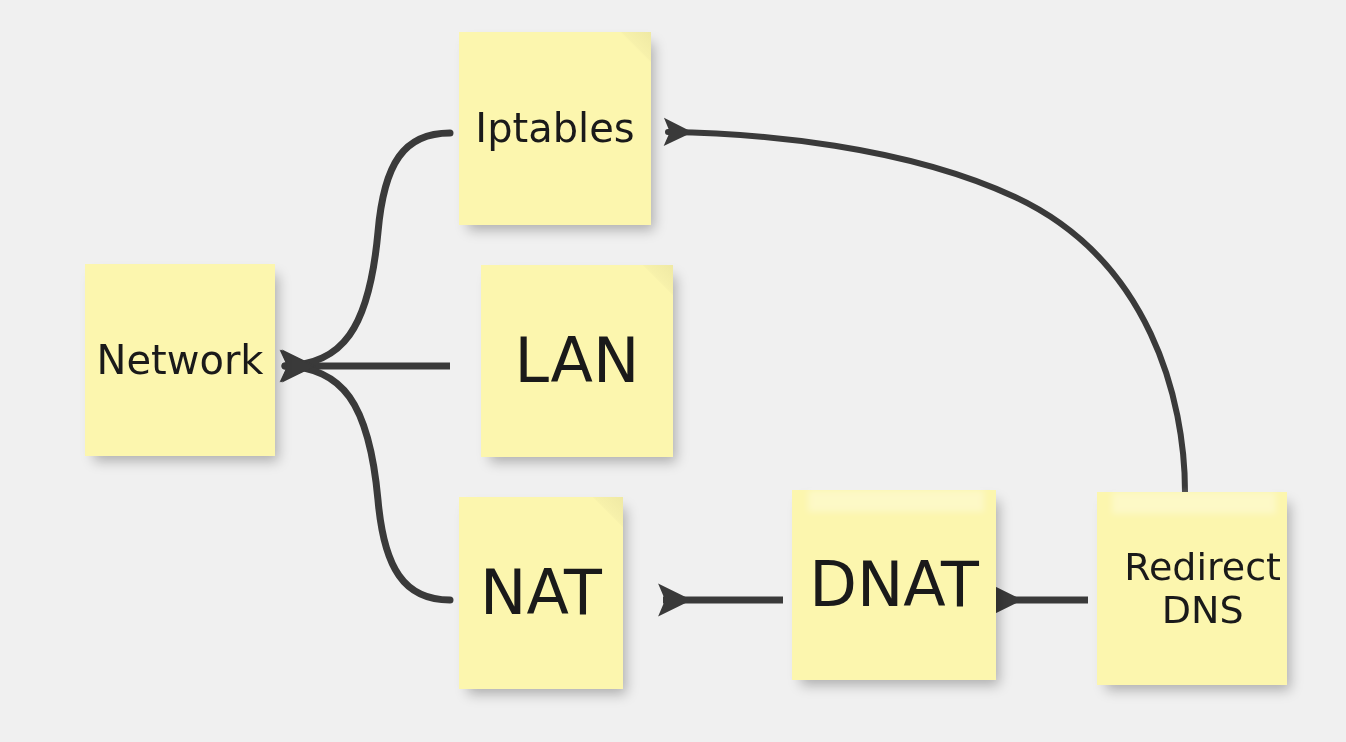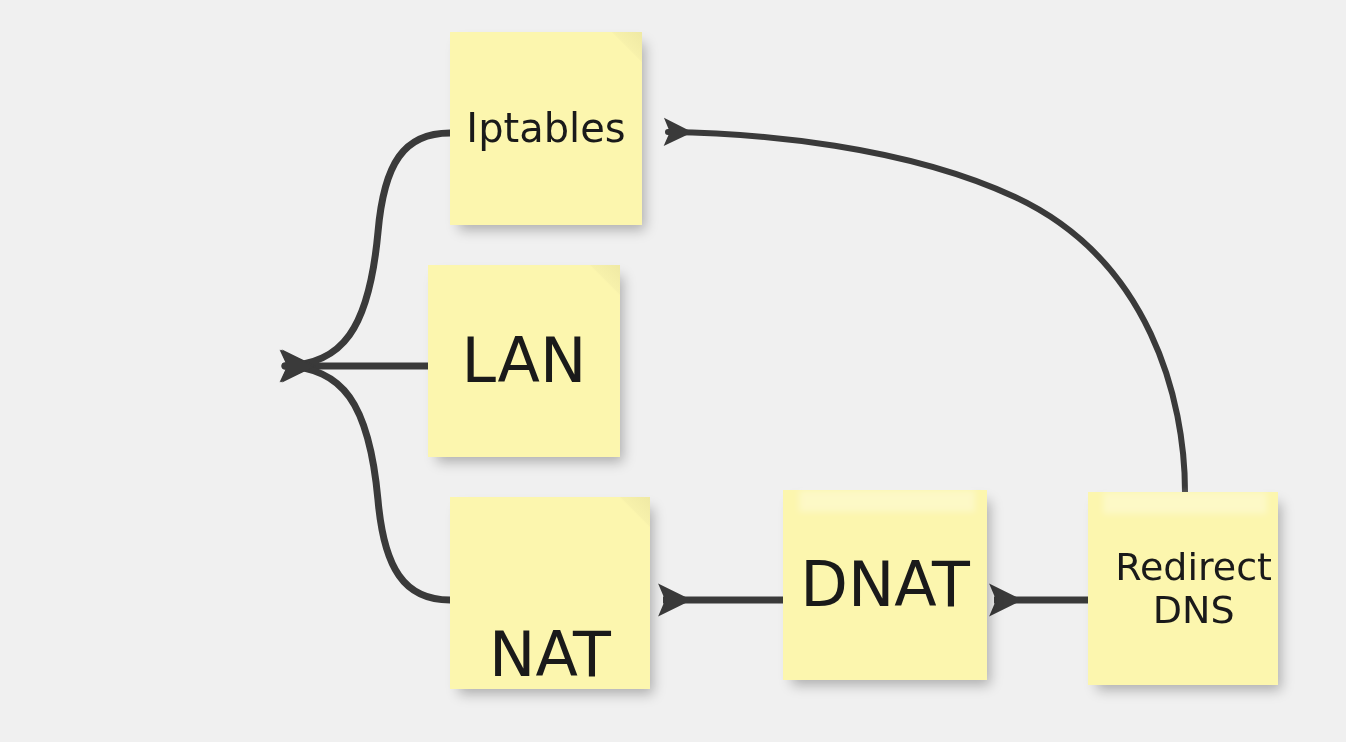--- a/index.html
+++ b/index.html
@@ -30,20 +30,21 @@
     box-sizing: border-box;
     background: #fcf6ae;
     box-shadow: 6px 8px 12px -3px rgba(0,0,0,0.28);
     display: flex;
     align-items: center;
     justify-content: center;
     text-align: center;
     color: #1a1a1a;
     line-height: 1.12;
     user-select: none;
+    margin-left: 9px;
   }
   
   .note.fold::after {
     content: "";
     position: absolute;
     top: 0;
     right: 0;
     width: 30px;
     height: 30px;
     background: linear-gradient(225deg, #efe9a4 0%, #f7f1ab 48%, rgba(252,246,174,0) 52%);
@@ -60,22 +61,22 @@
     filter: blur(3px);
   }
   .note-label {
     display: block;
     padding: 0 6px;
   }
 
   
   #note-network   { left: 76px;   top: 264px; width: 190px; height: 192px; }
   #note-iptables  { left: 450px;  top: 32px;  width: 192px; height: 193px; }
-  #note-lan       { left: 428px;  top: 265px; width: 192px; height: 192px; }
-  #note-nat       { left: 450px;  top: 497px; width: 200px; height: 192px; align-items: flex-end; }
+  #note-lan       { left: 472px;  top: 265px; width: 192px; height: 192px; }
+  #note-nat       { left: 450px;  top: 497px; width: 164px; height: 192px; }
   #note-dnat      { left: 783px;  top: 490px; width: 204px; height: 190px; }
   #note-redirect  { left: 1088px; top: 492px; width: 190px; height: 193px; justify-content: flex-end; }
 
   .fs-40 { font-size: 40px; }
   .fs-62 { font-size: 62px; }
   .fs-38 { font-size: 38px; }
 </style>
 </head>
 <body>
 
@@ -94,20 +95,23 @@
 
     <path d="M 450,600 C 404,600 384,568 378,500 C 369,402 342,368 285,366" fill="none" stroke="#3a3a3a" stroke-width="7" stroke-linecap="round" marker-end="url(#ah)"></path>
 
     <path d="M 783,600 L 663,600" fill="none" stroke="#3a3a3a" stroke-width="7" stroke-linecap="butt" marker-end="url(#ah)"></path>
 
     <path d="M 1088,600 L 994,600" fill="none" stroke="#3a3a3a" stroke-width="7" stroke-linecap="butt" marker-end="url(#ah)"></path>
 
     <path d="M 1185,492 C 1185,400 1150,260 1015,197 C 905,146 760,133 668,132" fill="none" stroke="#3a3a3a" stroke-width="6" stroke-linecap="round" marker-end="url(#ah)"></path>
   </svg>
 
+  <div class="note" id="note-network">
+    <span class="note-label fs-40">Network</span>
+  </div>
 
   <div class="note fold" id="note-iptables">
     <span class="note-label fs-40">Iptables</span>
   </div>
 
   <div class="note fold" id="note-lan">
     <span class="note-label fs-62">LAN</span>
   </div>
 
   <div class="note fold" id="note-nat">

